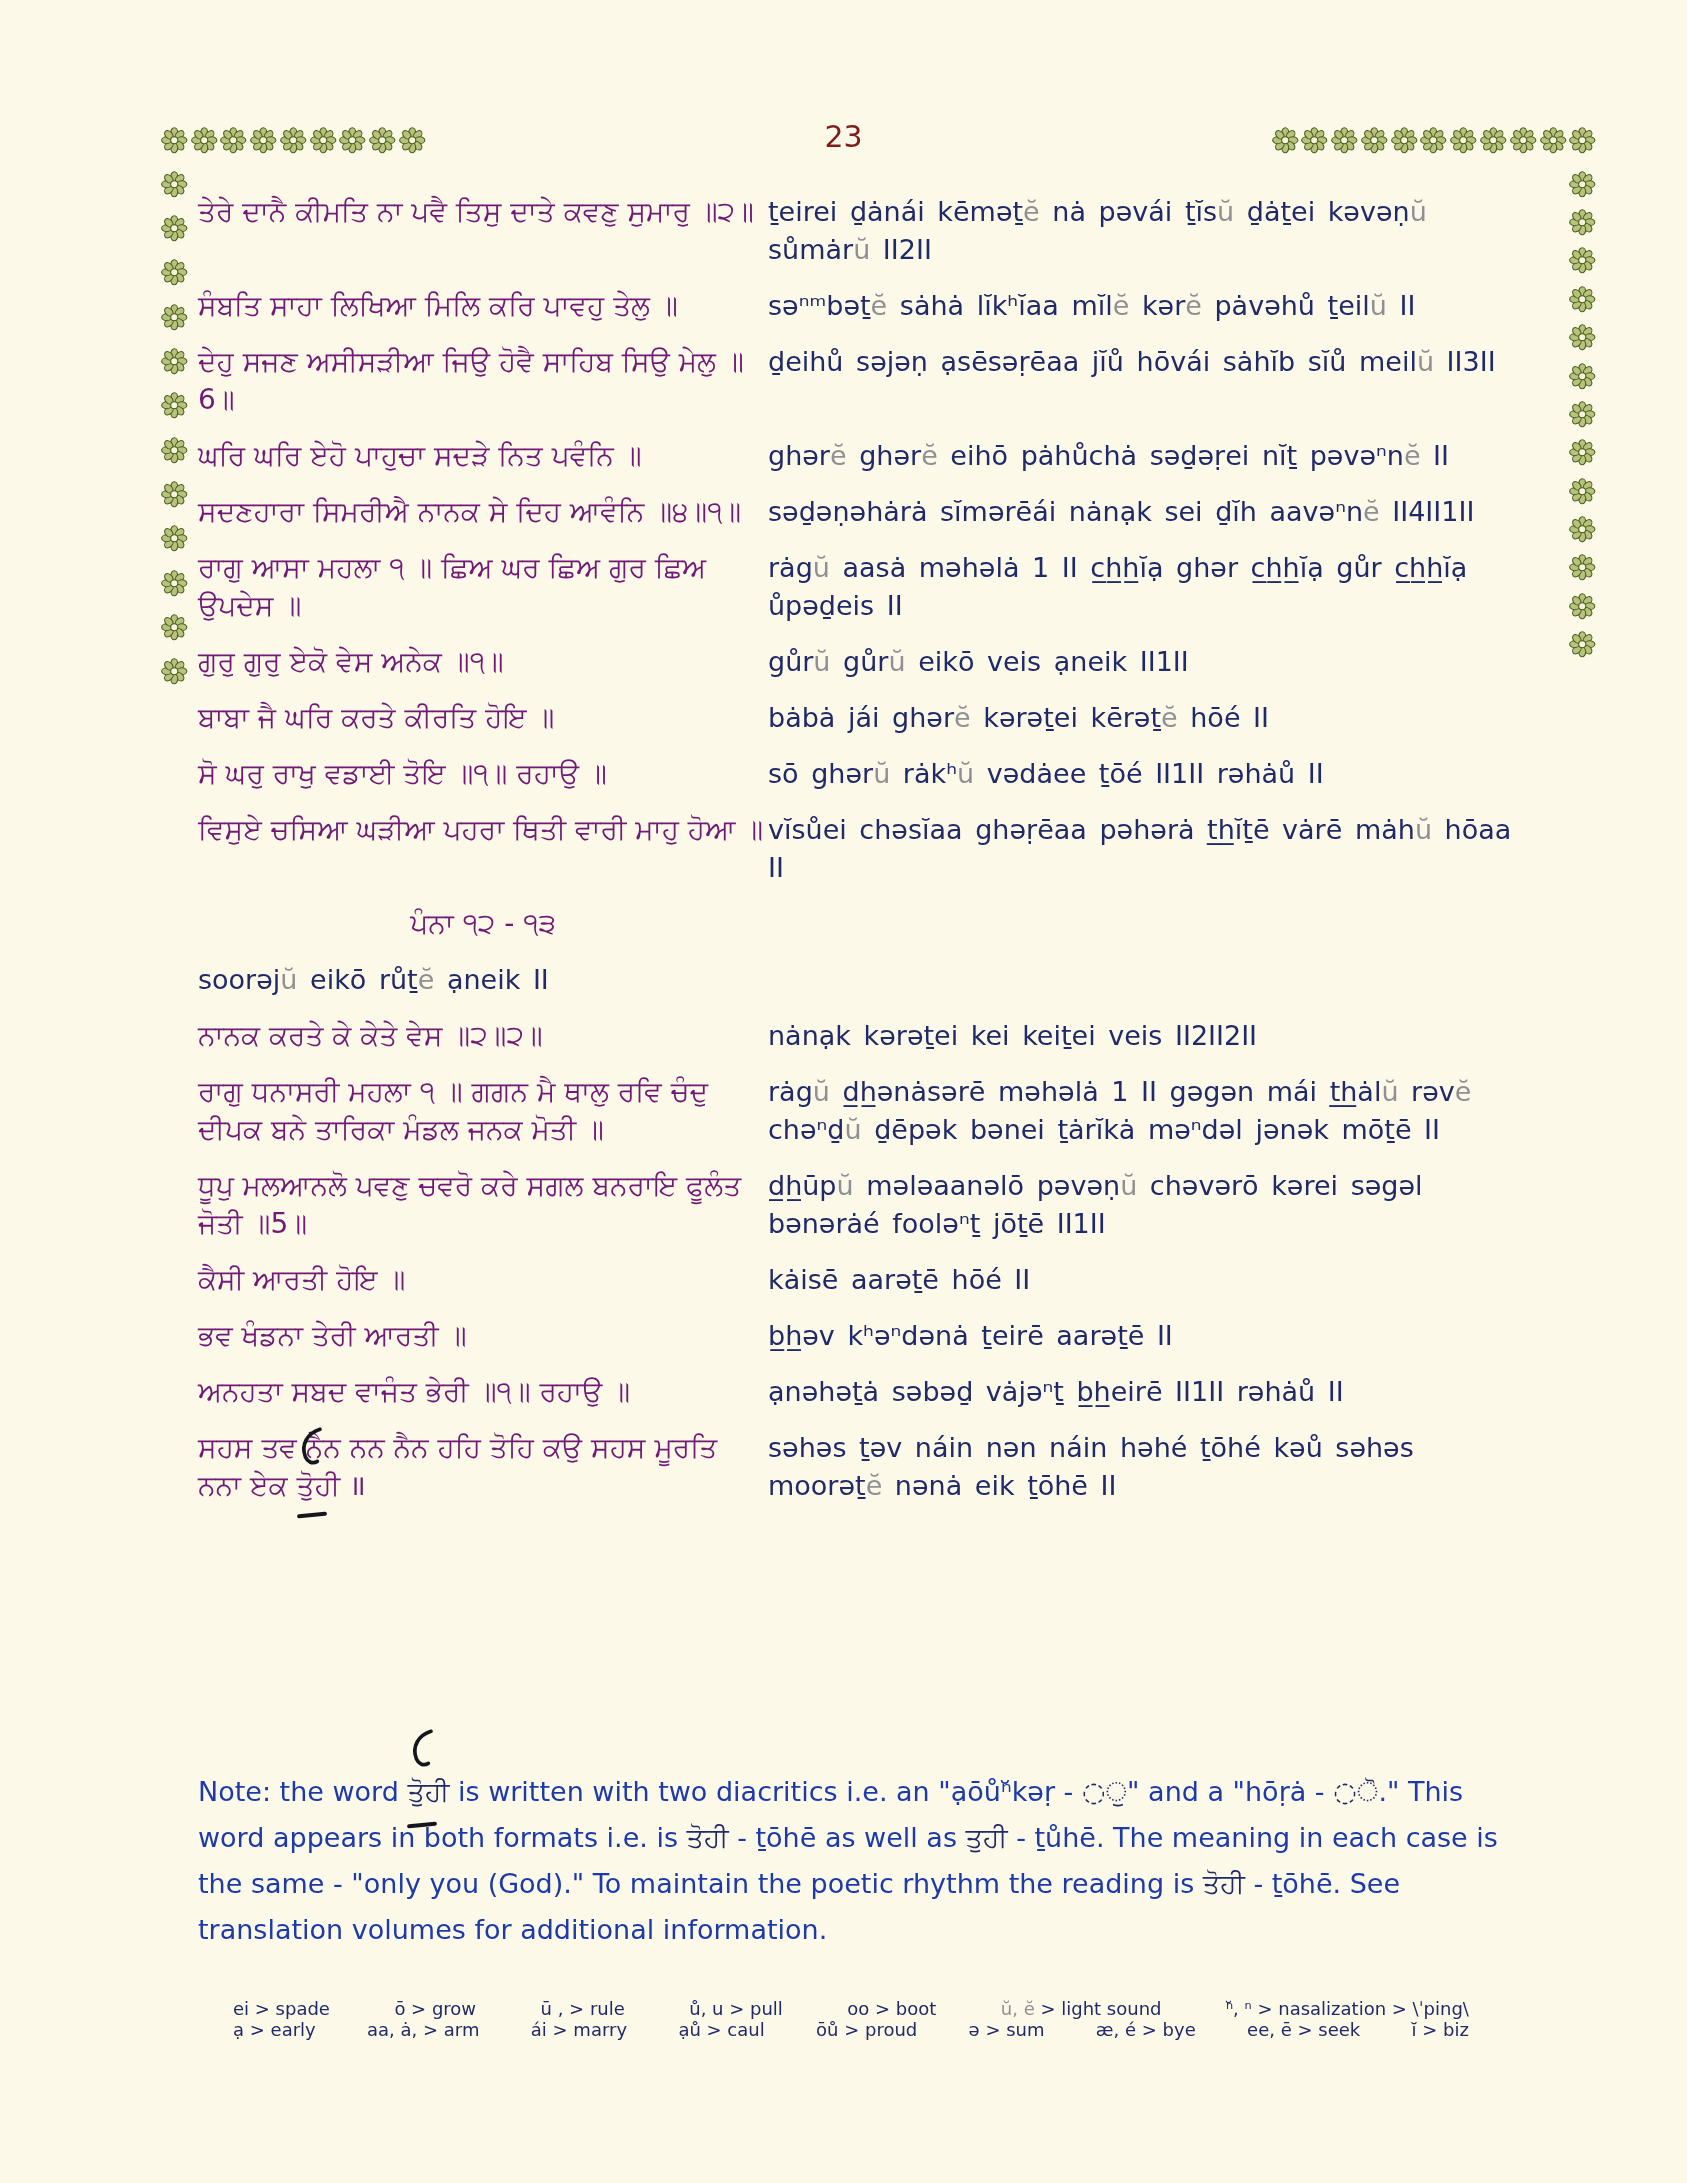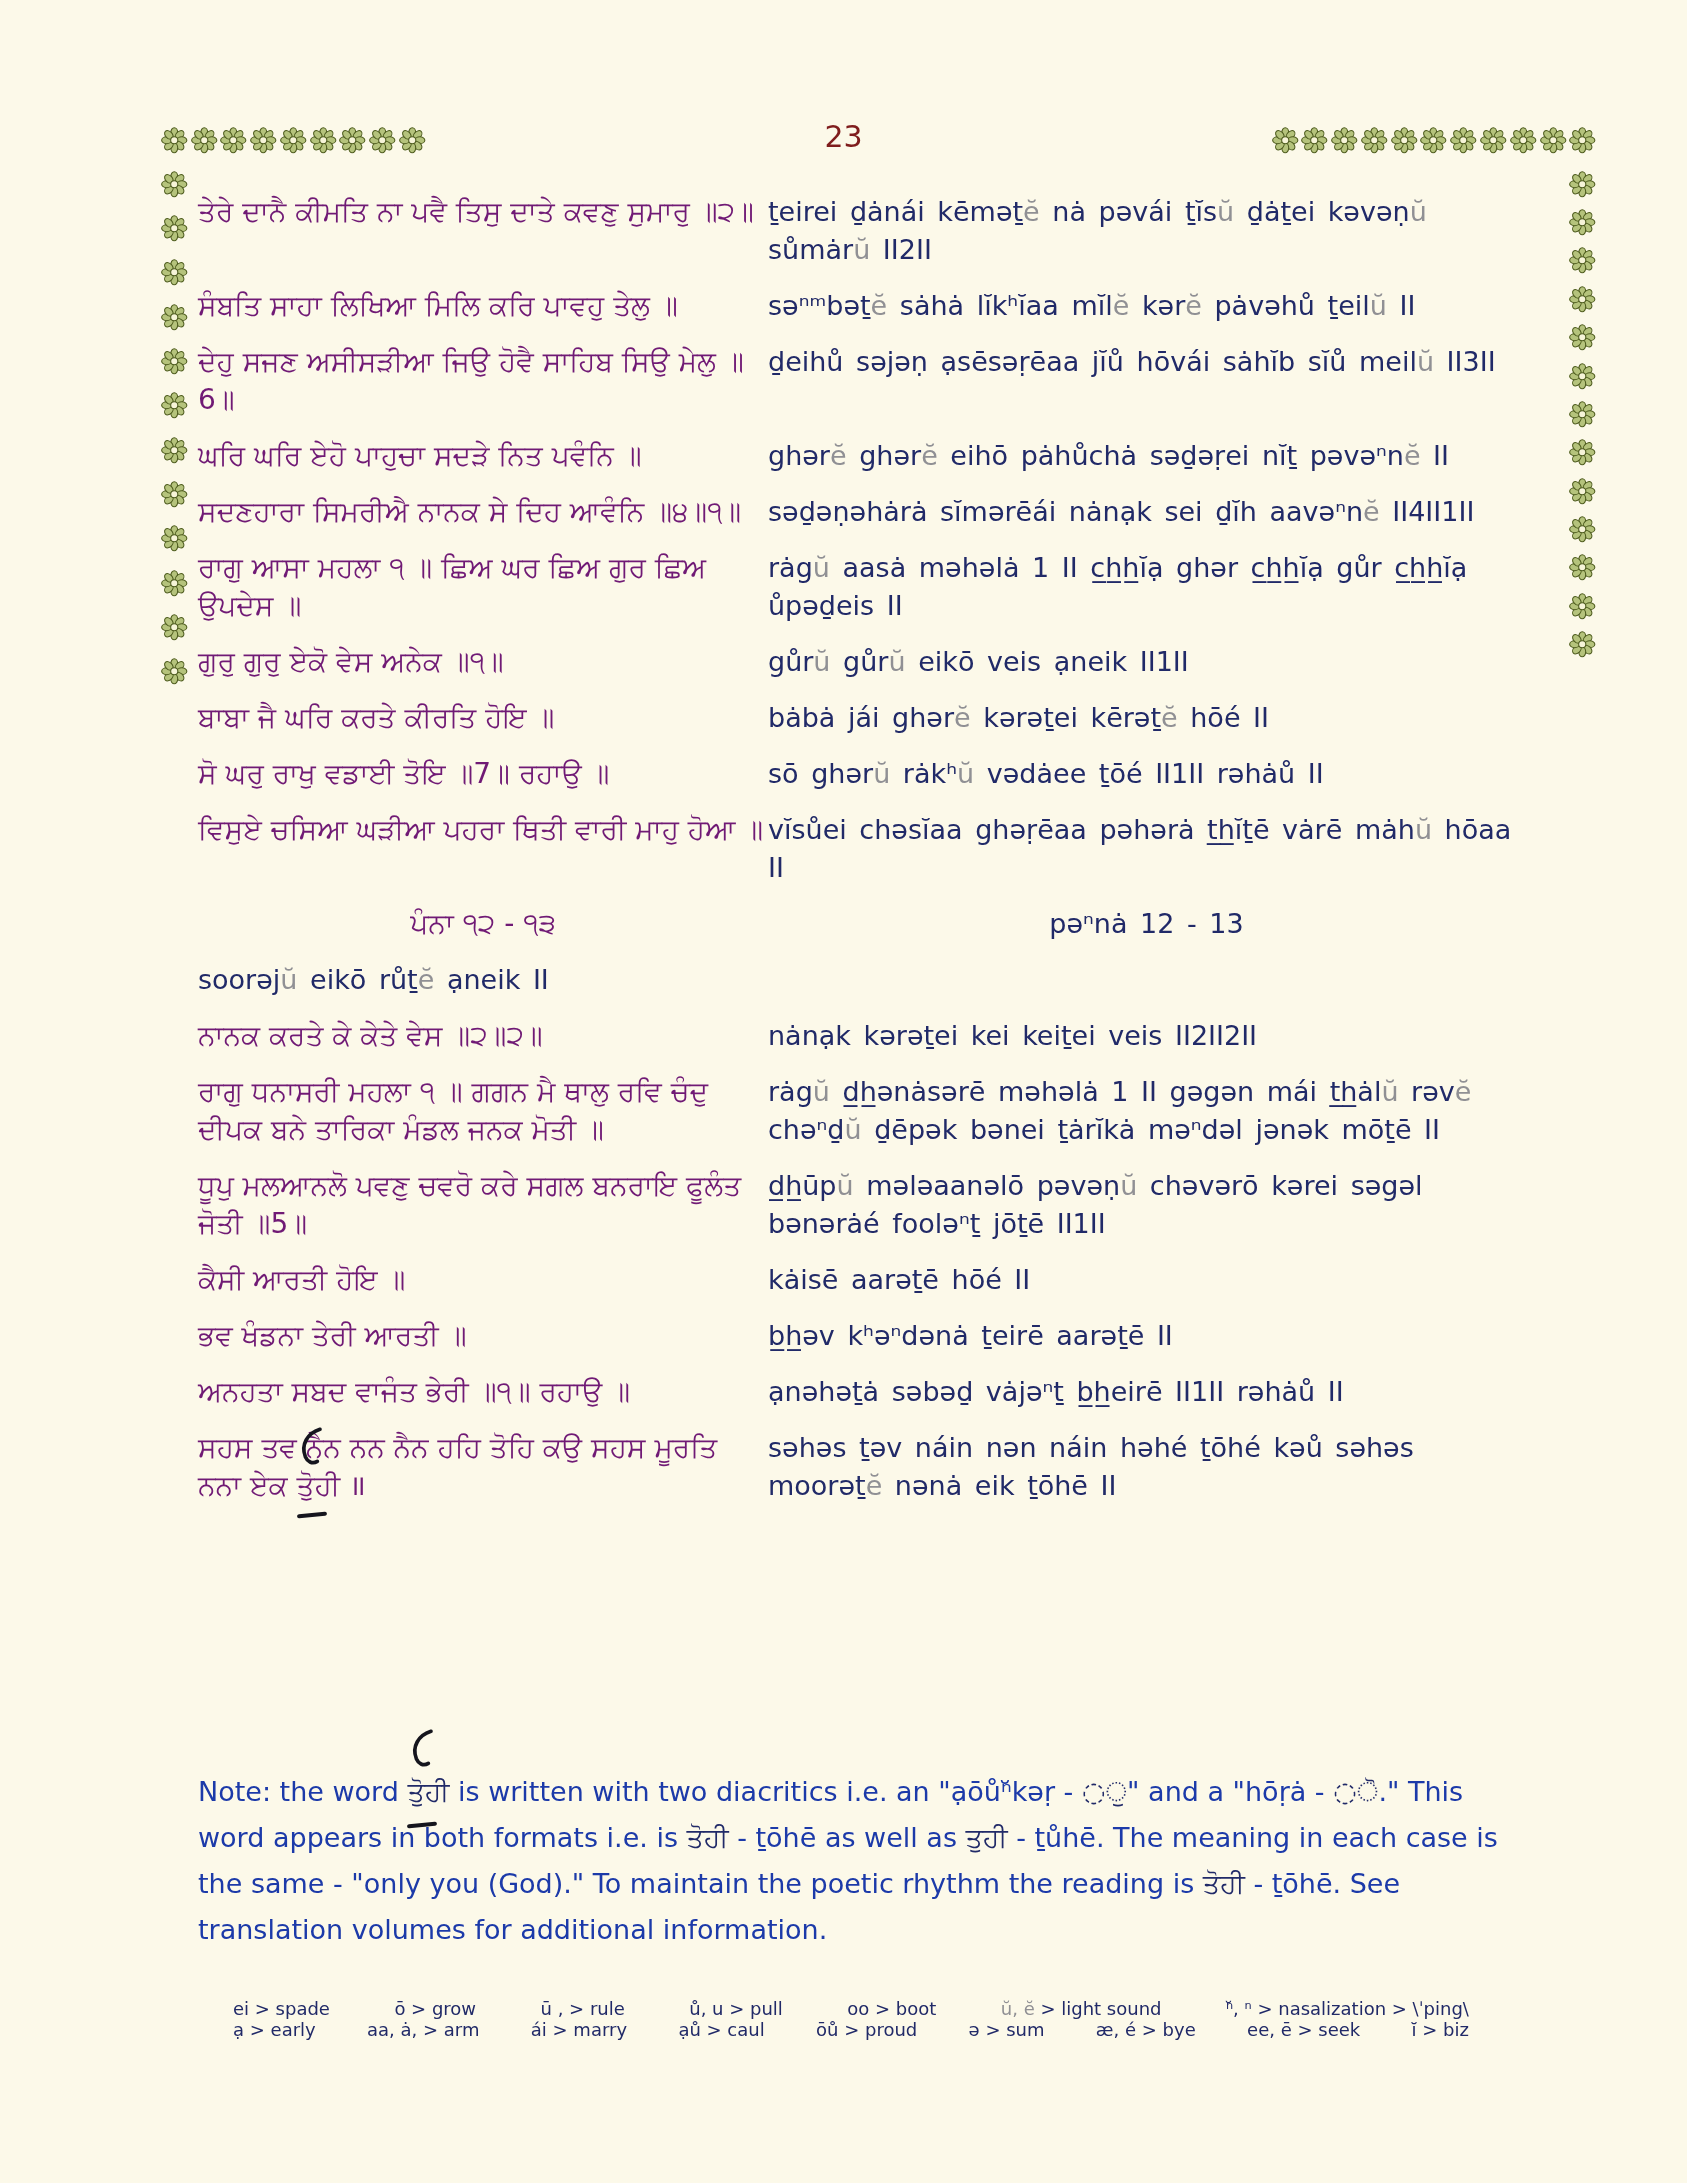--- a/index.html
+++ b/index.html
@@ -567,30 +567,29 @@
       </div>
       <div class="row">
         <div class="cell-l">ਗੁਰੁ ਗੁਰੁ ਏਕੋ ਵੇਸ ਅਨੇਕ ॥੧॥</div>
         <div class="cell-r">gůr<span class="lt">ŭ</span> gůr<span class="lt">ŭ</span> eikō veis ạneik II1II</div>
       </div>
       <div class="row">
         <div class="cell-l">ਬਾਬਾ ਜੈ ਘਰਿ ਕਰਤੇ ਕੀਰਤਿ ਹੋਇ ॥</div>
         <div class="cell-r">bȧbȧ jái ghər<span class="lt">ĕ</span> kərəṯei kērəṯ<span class="lt">ĕ</span> hōé II</div>
       </div>
       <div class="row">
-        <div class="cell-l">ਸੋ ਘਰੁ ਰਾਖੁ ਵਡਾਈ ਤੋਇ ॥7॥ ਰਹਾਉ ॥</div>
+        <div class="cell-l">ਸੋ ਘਰੁ ਰਾਖੁ ਵਡਾਈ ਤੋਇ ॥੧॥ ਰਹਾਉ ॥</div>
         <div class="cell-r">sō ghər<span class="lt">ŭ</span> rȧkʰ<span class="lt">ŭ</span> vədȧee ṯōé II1II rəhȧů II</div>
       </div>
       <div class="row">
         <div class="cell-l">ਵਿਸੁਏ ਚਸਿਆ ਘੜੀਆ ਪਹਰਾ ਥਿਤੀ ਵਾਰੀ ਮਾਹੁ ਹੋਆ ॥</div>
         <div class="cell-r">vĭsůei chəsĭaa ghəṛēaa pəhərȧ t̲h̲ĭṯē vȧrē mȧh<span class="lt">ŭ</span> hōaa II</div>
       </div>
       <div class="row center">
         <div class="cell-l">ਪੰਨਾ ੧੨ - ੧੩</div>
-        <div class="cell-r">pəⁿnȧ 12 - 13</div>
       </div>
       <div class="row">
         <div class="cell-r">soorəj<span class="lt">ŭ</span> eikō růṯ<span class="lt">ĕ</span> ạneik II</div>
       </div>
       <div class="row">
         <div class="cell-l">ਨਾਨਕ ਕਰਤੇ ਕੇ ਕੇਤੇ ਵੇਸ ॥੨॥੨॥</div>
         <div class="cell-r">nȧnạk kərəṯei kei keiṯei veis II2II2II</div>
       </div>
       <div class="row">
         <div class="cell-l">ਰਾਗੁ ਧਨਾਸਰੀ ਮਹਲਾ ੧ ॥ ਗਗਨ ਮੈ ਥਾਲੁ ਰਵਿ ਚੰਦੁ ਦੀਪਕ ਬਨੇ ਤਾਰਿਕਾ ਮੰਡਲ ਜਨਕ ਮੋਤੀ ॥</div>

